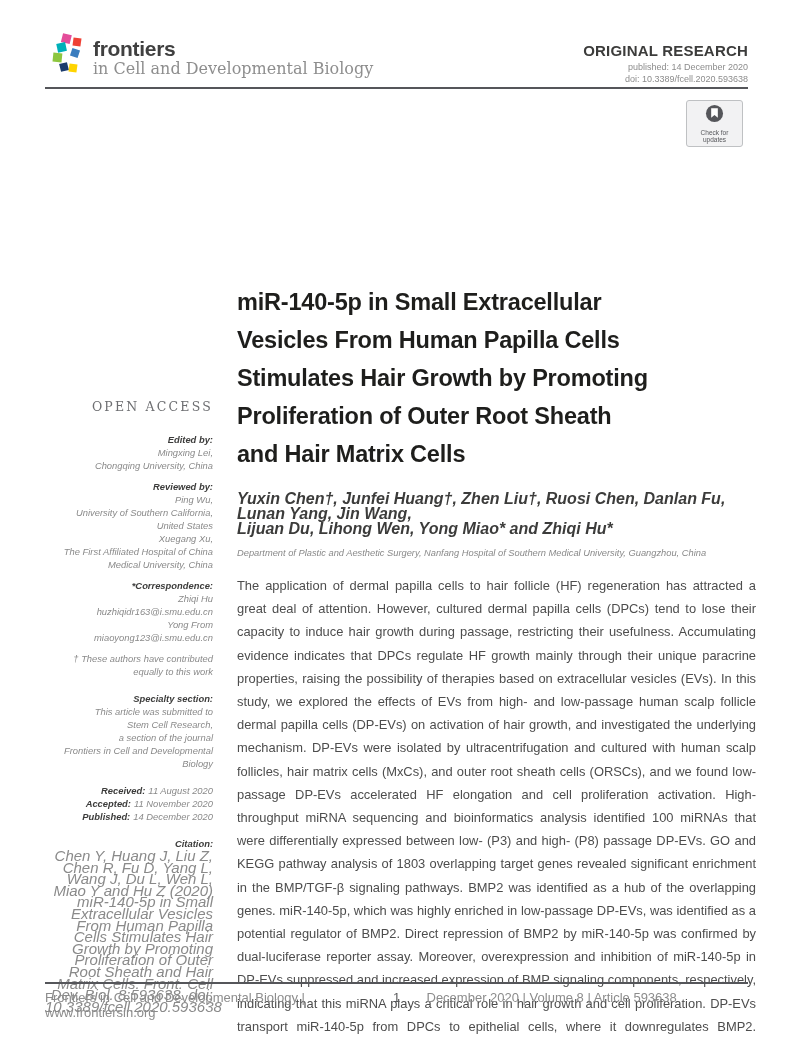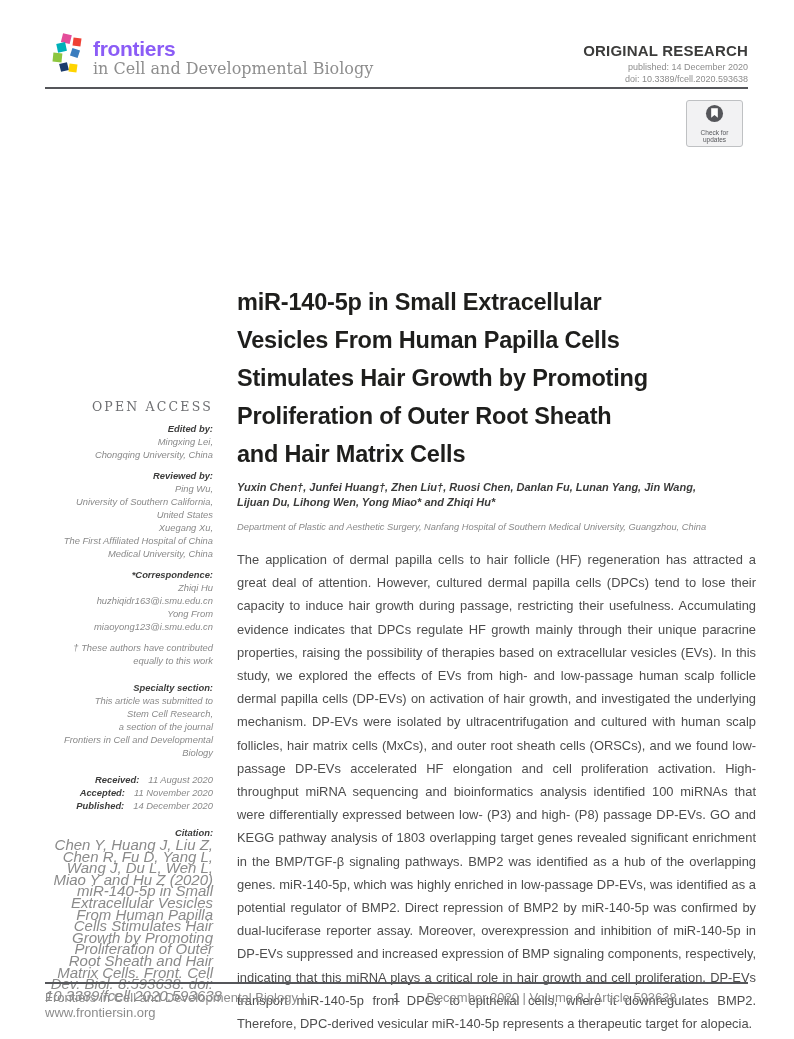--- a/index.html
+++ b/index.html
@@ -8,21 +8,21 @@
     width:794px; height:1039px; position:relative;
     font-family:"Liberation Sans", sans-serif;
     -webkit-font-smoothing:antialiased;
   }
   .page { position:absolute; inset:0; background:#fff; overflow:hidden; }
 
   
   .header-logo { position:absolute; left:50px; top:33px; display:flex; align-items:flex-start; }
   .logo-icon { width:36px; height:46px; }
   .logo-text { margin-left:7px; padding-top:6px; }
-  .logo-title { font-size:21px; font-weight:bold; color:#8b5cf6; letter-spacing:-0.3px; line-height:20px; }
+  .logo-title { font-size:21px; font-weight:bold; color:#404040; letter-spacing:-0.3px; line-height:20px; }
   .logo-subtitle { font-family:"DejaVu Serif", serif; font-size:16px; color:#8e8e8e; line-height:19px; }
 
   .header-meta { position:absolute; right:46px; top:42px; text-align:right; }
   .article-type { font-size:15px; font-weight:bold; color:#3c3c3b; letter-spacing:0.2px; }
   .header-meta .sub { font-size:9px; color:#8c8c8c; margin-top:2.5px; }
 
   .header-rule { position:absolute; left:45px; right:46px; top:87px; height:2px; background:#55565a; }
 
   
   .check-badge {
@@ -34,39 +34,39 @@
   .check-circle { width:19px; height:19px; }
   .check-label { font-size:6.5px; line-height:7px; color:#55565a; text-align:center; white-space:pre-line; }
 
   
   .sidebar {
     position:absolute; left:45px; top:400px; width:168px;
     text-align:right; font-style:italic; font-size:9.4px; line-height:13px; color:#8a8a8a;
   }
   .open-access {
     font-style:normal; font-family:"DejaVu Serif", serif;
-    font-size:12.5px; letter-spacing:2.2px; color:#6d6e71; margin-bottom:9px;
+    font-size:12.5px; letter-spacing:2.2px; color:#6d6e71; margin-bottom:20px;
   }
   .sb-block { margin-top:8px; }
   .sb-label { font-weight:bold; color:#3c3c3b; }
   .sb-text { white-space:pre-line; }
   .sb-link { color:#8a8a8a; text-decoration:none; display:block; cursor:pointer; }
   .sb-gap-lg { margin-top:14px; }
   .sb-date-row { }
-  .sb-date-row .sb-label { margin-right:9px; }
+  .sb-date-row .sb-label { margin-right:3px; }
   .citation-text { white-space:normal; line-height:11.6px; font-size:15px; }
 
   
   .main { position:absolute; left:237px; top:283px; width:519px; }
   .title {
     font-size:23.5px; line-height:38px; font-weight:bold; color:#1e1e1c;
     letter-spacing:-0.2px; white-space:pre-line;
   }
   .authors {
-    margin-top:7px; font-size:11px; line-height:15px;
+    margin-top:18px; font-size:16px; line-height:15px;
     font-weight:bold; font-style:italic; color:#3c3c3b; white-space:pre-line;
   }
   .affiliation { margin-top:12px; font-size:9.3px; font-style:italic; color:#8a8a8a; }
   .abstract {
     margin-top:16px; font-size:12.9px; line-height:23.2px; color:#4d4d4d;
     text-align:justify;
   }
   .keywords { margin-top:11px; font-size:9.5px; font-weight:bold; color:#3c3c3b;padding-left:8px; }
 
   

